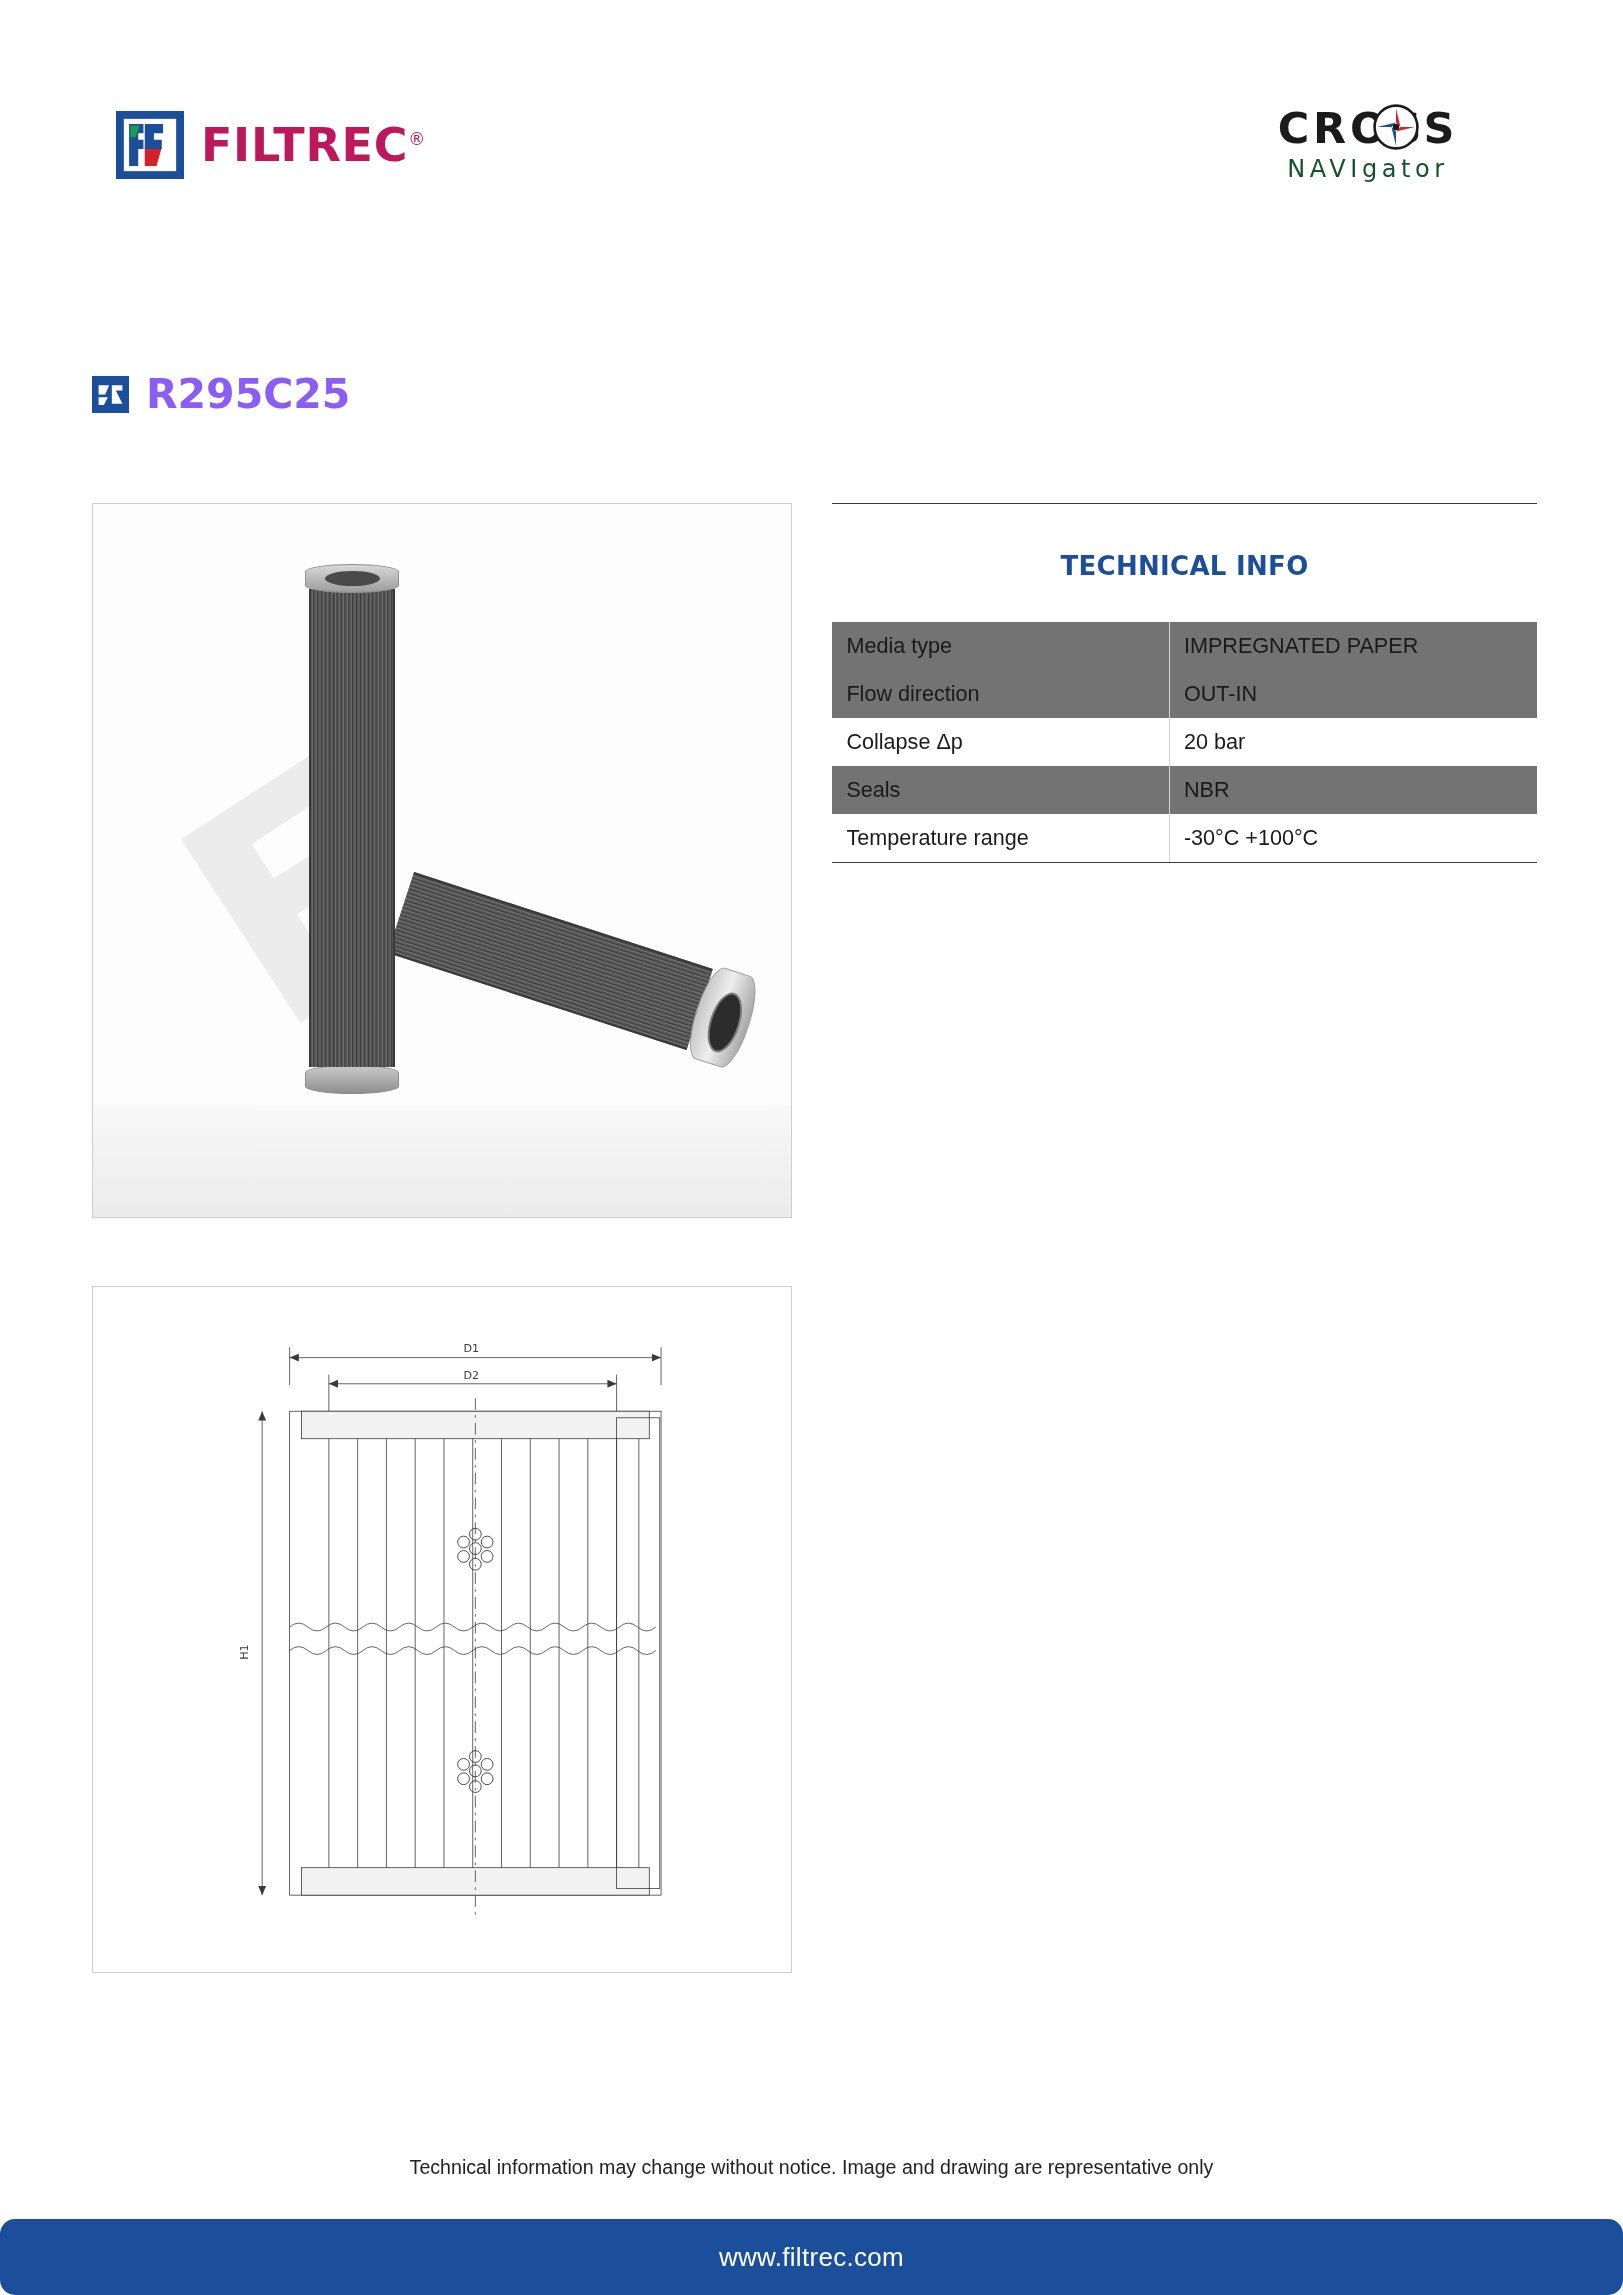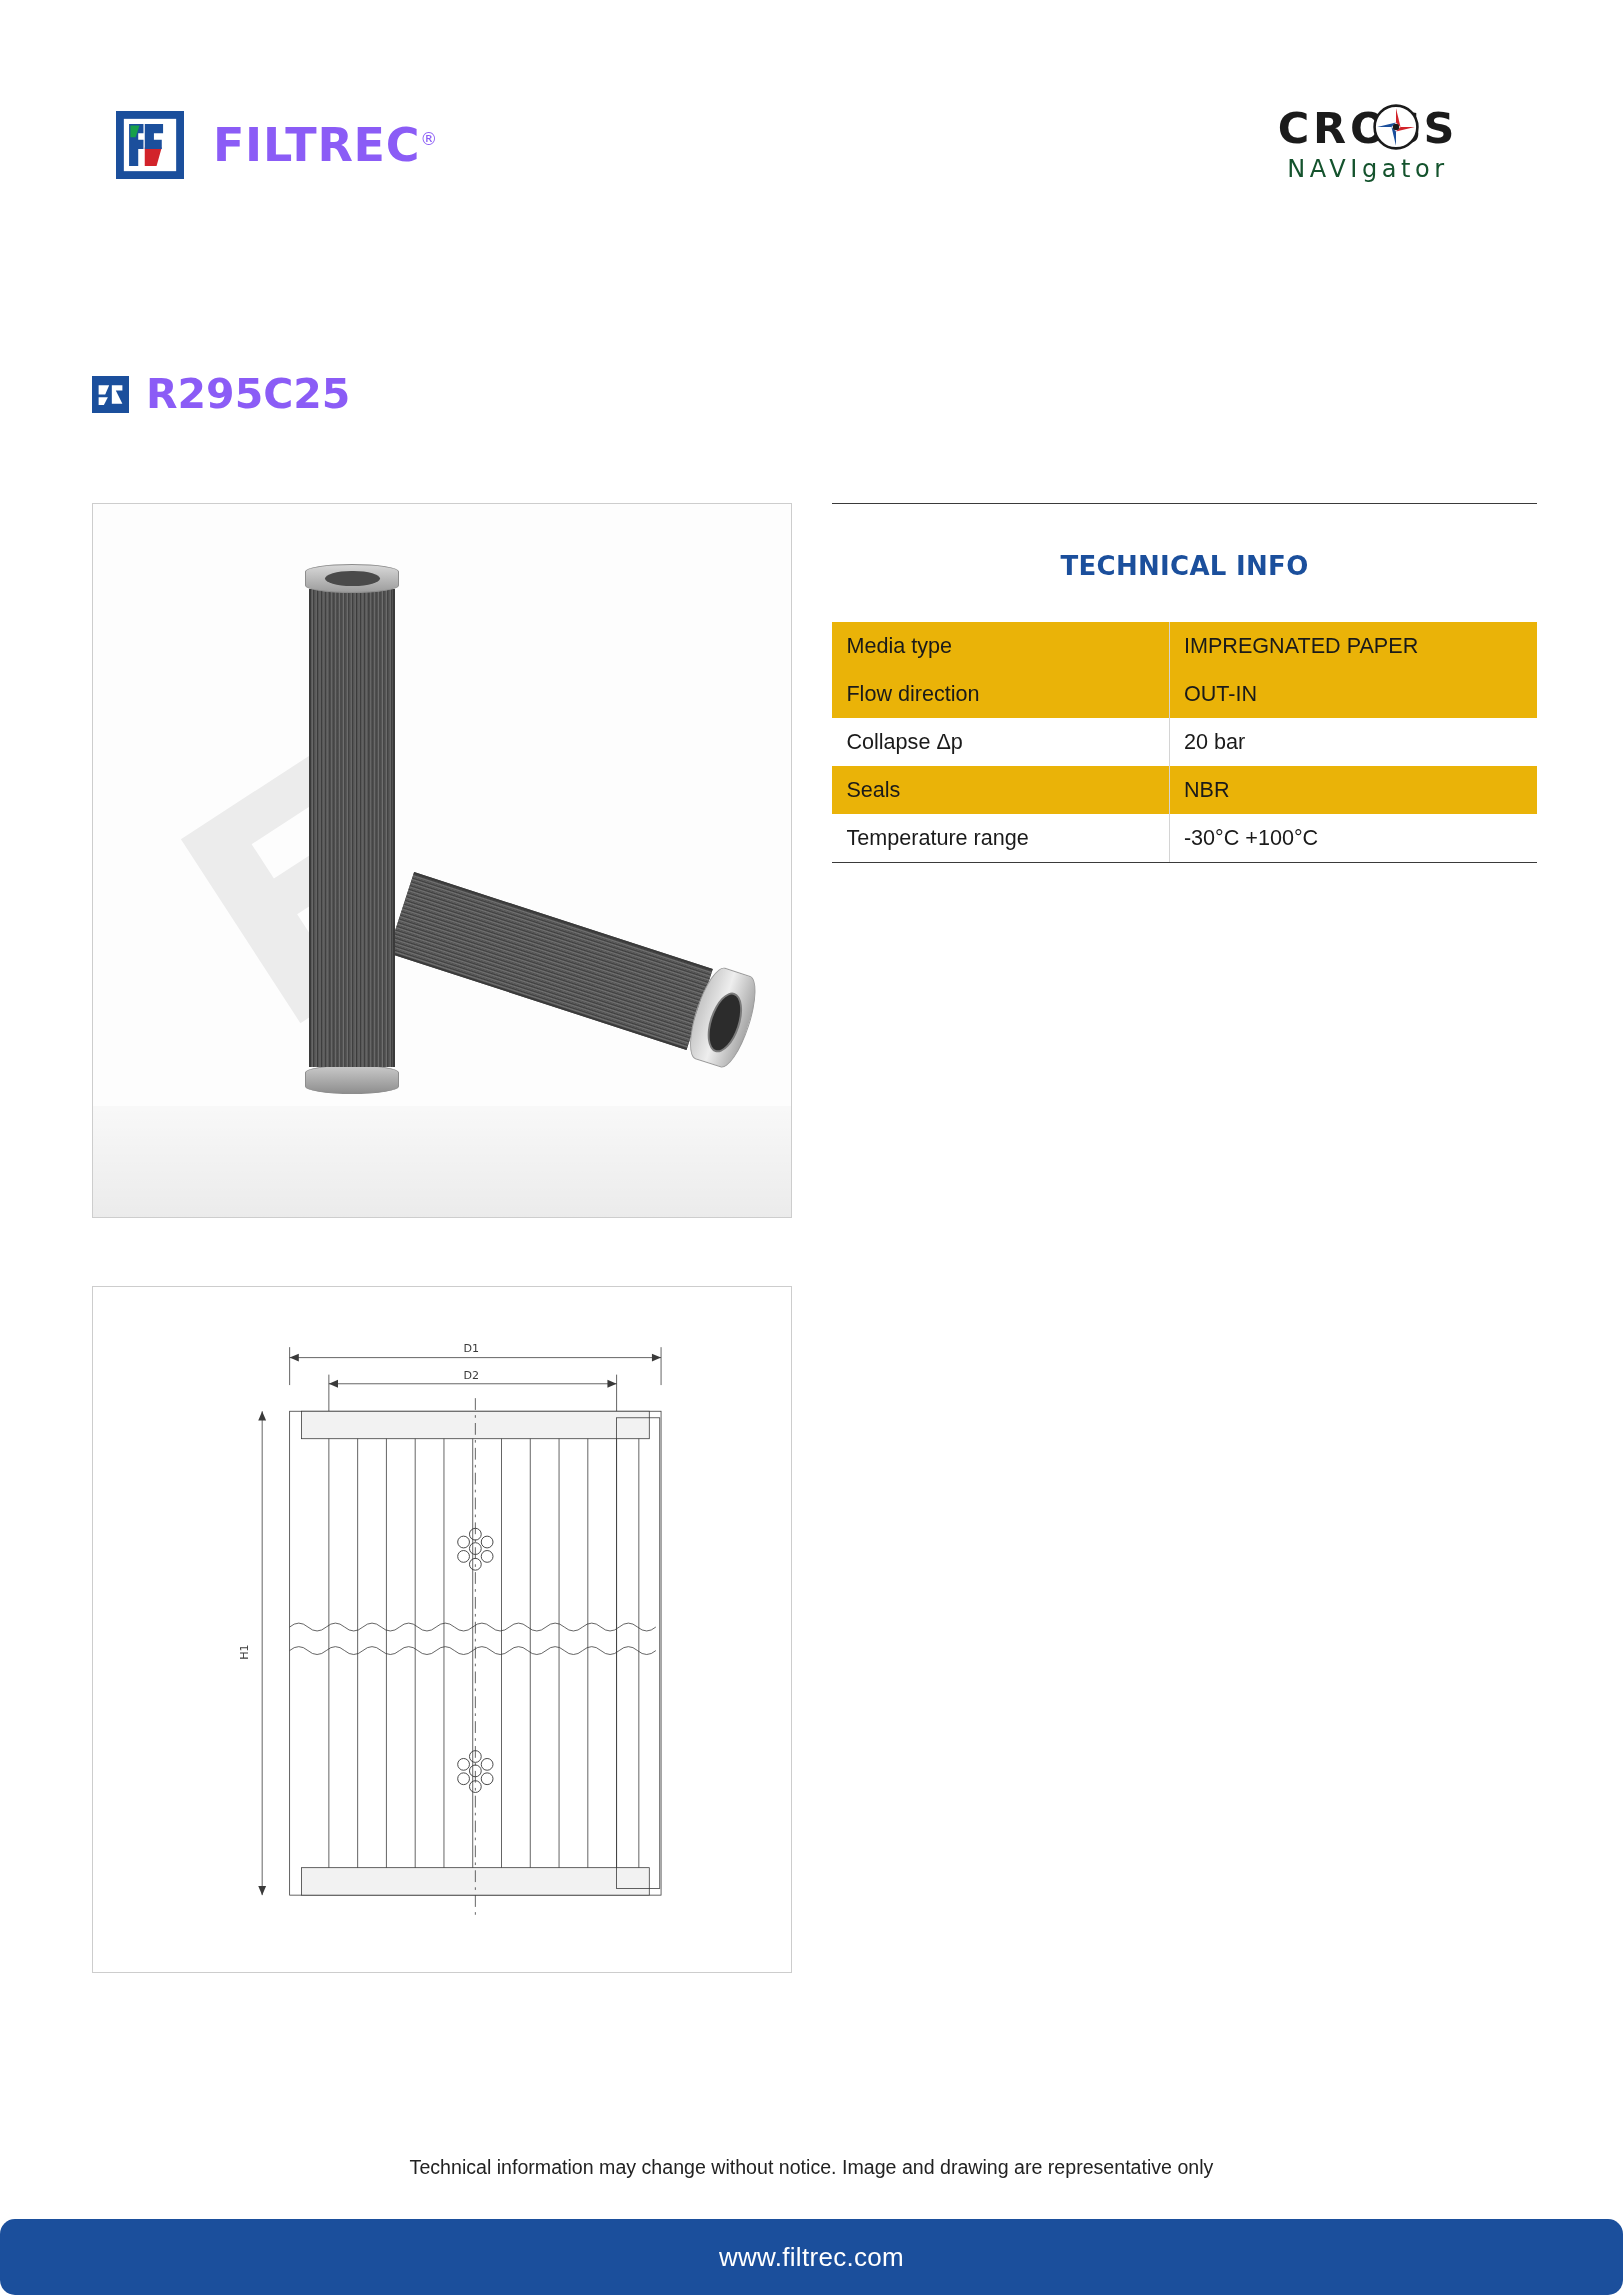--- a/index.html
+++ b/index.html
@@ -41,22 +41,22 @@
     background: #1b4f9c;
     position: relative;
     display: inline-block;
   }
   .logo-mark svg { display: block; }
 
   .logo-word {
     font-size: 46px;
     font-weight: bold;
     letter-spacing: 0.7px;
-    color: #8b5cf6;
-    margin-left: 29px;
+    color: #be185d;
+    margin-left: 17px;
     line-height: 1;
     font-family: "DejaVu Sans", sans-serif;
   }
   .logo-reg {
     font-size: 17px;
     vertical-align: super;
     font-weight: normal;
   }
 
   .cross-nav {
@@ -254,21 +254,21 @@
     width: 100%;
     border-collapse: collapse;
     font-size: 21.6px;
   }
   table.spec td {
     padding: 11px 14.4px;
     vertical-align: middle;
     color: #1a1a1a;
   }
   table.spec td.k { width: 337px; border-right: 0.7px solid #d4d4d4; }
-  table.spec tr.alt td { background: #eab308; }
+  table.spec tr.alt td { background: #737373; }
   table.spec tr.last td { border-bottom: 1.3px solid #3a3a3a; }
   sub.sm { font-size: 14.4px; vertical-align: sub; }
 
   
   .disclaimer {
     position: absolute;
     left: 0;
     top: 2156px;
     width: 100%;
     text-align: center;

